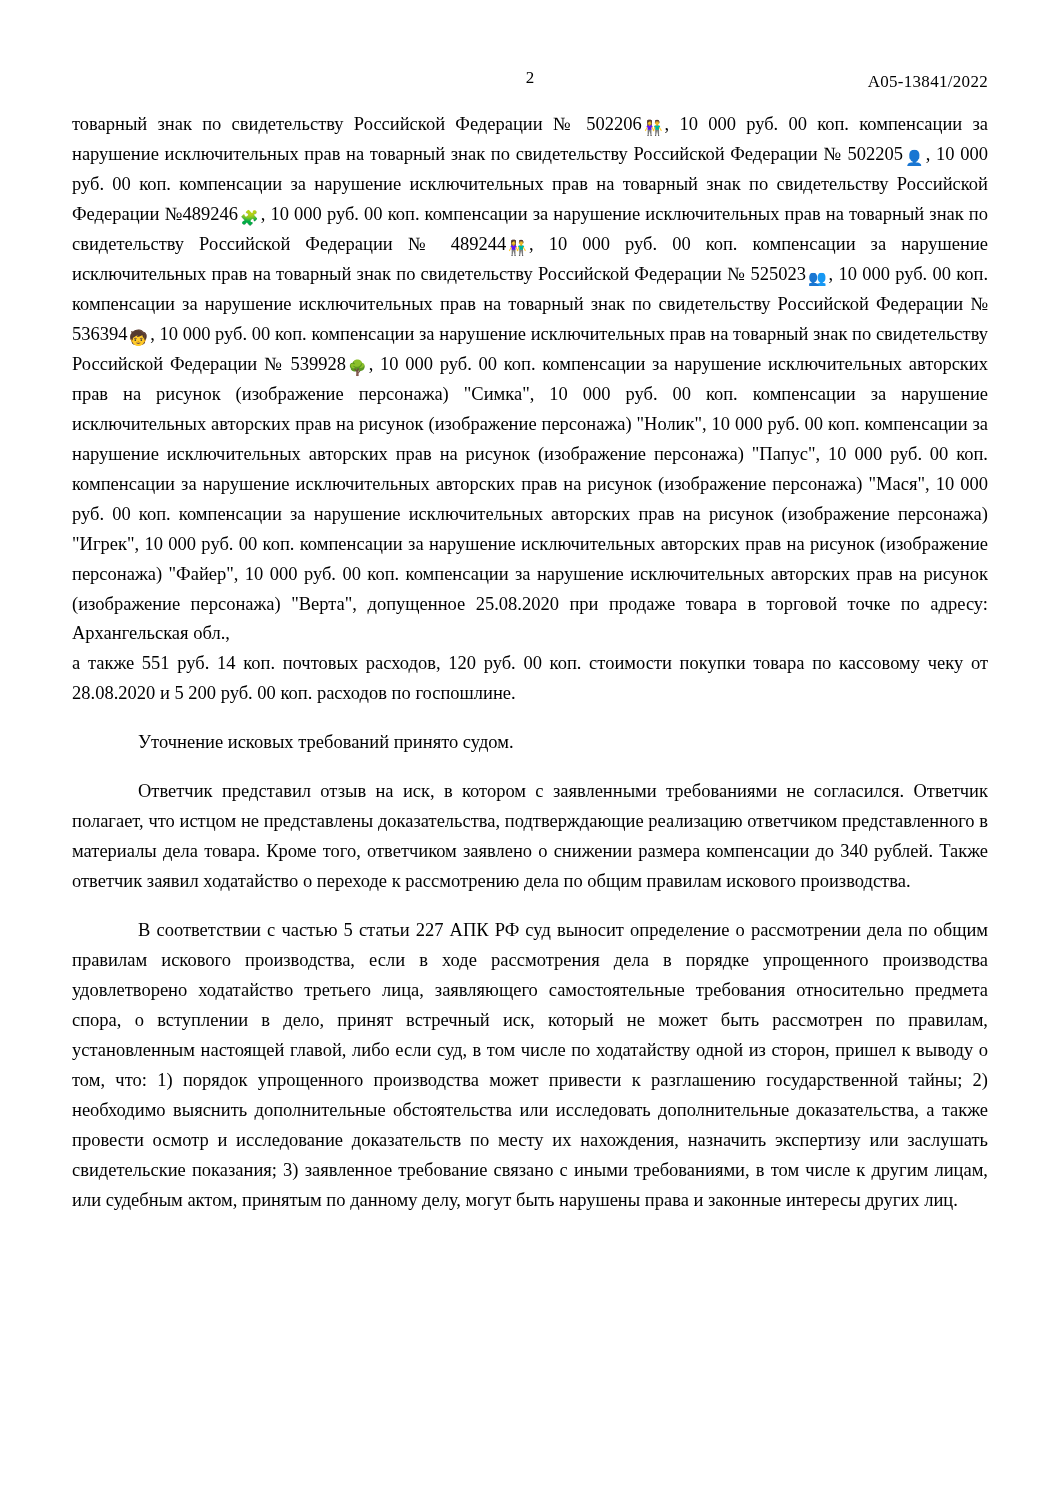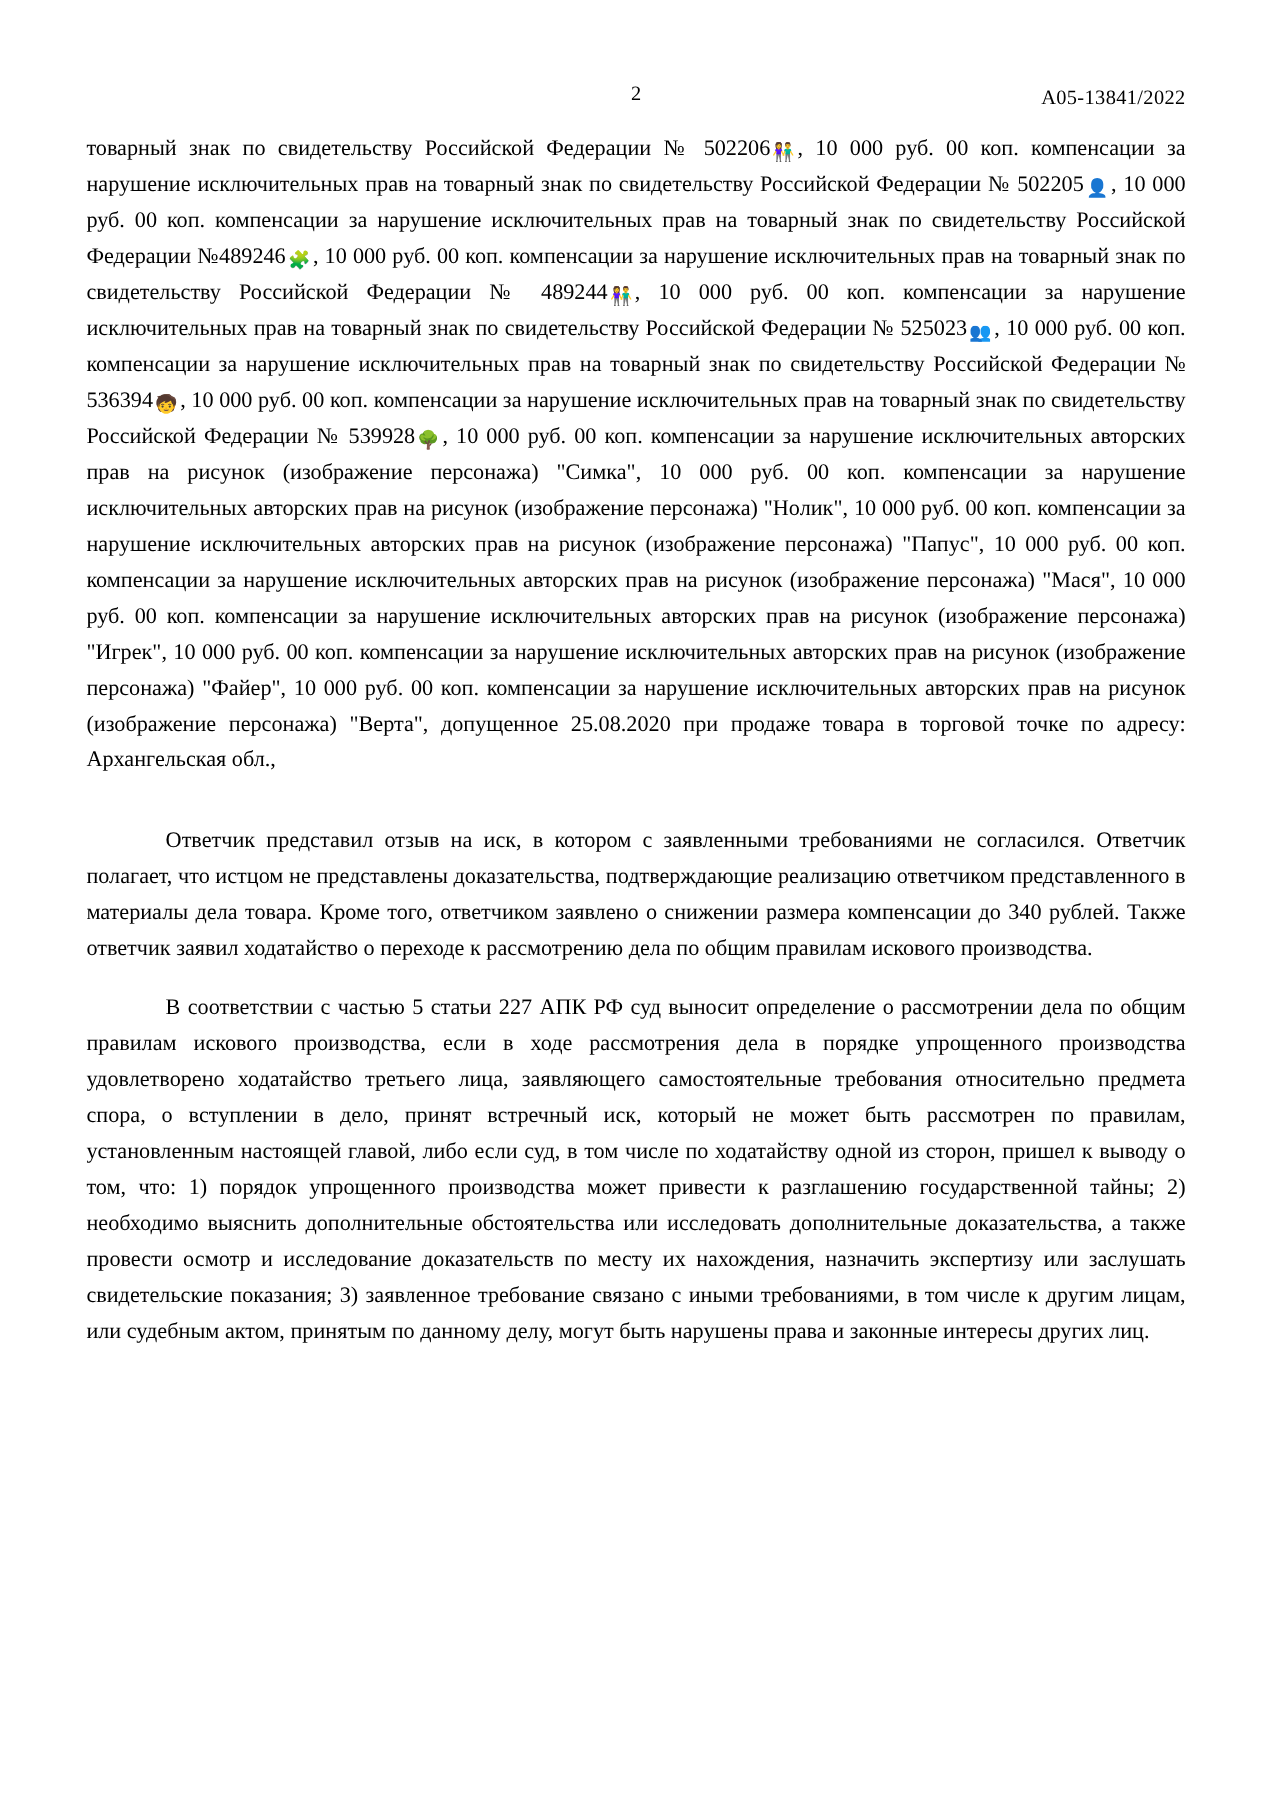--- a/index.html
+++ b/index.html
@@ -85,23 +85,25 @@
 
   <div class="header">
     <span class="page-num">2</span>
     <span class="case-num">А05-13841/2022</span>
   </div>
 
   <div class="content">
 
     <p class="just"><span>товарный знак по свидетельству Российской Федерации № 502206</span><span class="tm tm-a">👫</span><span>, 10 000 руб. 00 коп. компенсации за нарушение исключительных прав на товарный знак по свидетельству Российской Федерации  № 502205</span><span class="tm tm-b">👤</span><span>, 10 000 руб. 00 коп. компенсации за нарушение исключительных прав на товарный знак по свидетельству Российской Федерации №489246</span><span class="tm tm-c">🧩</span><span>, 10 000 руб. 00 коп. компенсации за нарушение исключительных прав на товарный знак по свидетельству Российской Федерации № 489244</span><span class="tm tm-d">👫</span><span>, 10 000 руб. 00 коп. компенсации за нарушение исключительных прав на товарный знак по свидетельству Российской Федерации № 525023</span><span class="tm tm-e">👥</span><span>,  10 000 руб. 00 коп. компенсации за нарушение исключительных прав на товарный знак по свидетельству Российской Федерации №  536394</span><span class="tm tm-f">🧒</span><span>,  10  000  руб.  00  коп.  компенсации  за  нарушение исключительных прав на товарный знак по свидетельству Российской Федерации № 539928</span><span class="tm tm-g">🌳</span><span>, 10 000 руб. 00 коп. компенсации за нарушение исключительных авторских прав на рисунок (изображение персонажа) "Симка",  10 000 руб. 00 коп. компенсации за нарушение исключительных авторских прав на рисунок (изображение персонажа) "Нолик", 10 000 руб. 00 коп. компенсации за нарушение исключительных авторских прав на рисунок (изображение персонажа) "Папус",  10 000 руб. 00 коп. компенсации за нарушение исключительных авторских прав на рисунок (изображение персонажа) "Мася", 10 000 руб. 00 коп. компенсации за нарушение исключительных авторских прав на рисунок (изображение персонажа) "Игрек",  10 000 руб. 00 коп. компенсации за нарушение исключительных авторских прав на рисунок (изображение персонажа) "Файер", 10 000 руб. 00 коп. компенсации за нарушение исключительных авторских прав на рисунок (изображение персонажа) "Верта", допущенное 25.08.2020 при продаже товара в торговой точке по адресу: Архангельская обл.,</span><span class="tail-gap"></span></p>
 
+    <p class="just">а также 551 руб. 14 коп. почтовых расходов, 120 руб. 00 коп. стоимости покупки товара по кассовому чеку от 28.08.2020 и 5 200 руб. 00 коп. расходов по госпошлине.</p>
 
     <div class="blockgap"></div>
 
+    <p class="just indent">Уточнение исковых требований принято судом.</p>
 
     <div class="blockgap"></div>
 
     <p class="just indent">Ответчик представил отзыв на иск, в котором с заявленными требованиями не  согласился.  Ответчик  полагает,  что  истцом  не  представлены  доказательства, подтверждающие реализацию ответчиком представленного в материалы дела товара. Кроме того, ответчиком заявлено о снижении размера компенсации до 340 рублей. Также ответчик заявил ходатайство о переходе к рассмотрению дела по общим правилам искового производства.</p>
 
     <div class="blockgap"></div>
 
     <p class="just indent">В  соответствии  с  частью  5  статьи  227  АПК  РФ  суд  выносит  определение  о рассмотрении  дела  по  общим  правилам  искового  производства,  если  в  ходе рассмотрения дела в порядке упрощенного производства удовлетворено ходатайство третьего лица, заявляющего самостоятельные требования относительно предмета спора, о  вступлении  в  дело,  принят  встречный  иск,  который  не  может  быть  рассмотрен  по правилам,  установленным  настоящей  главой,  либо  если  суд,  в  том  числе  по ходатайству одной  из  сторон,  пришел  к  выводу  о  том,  что:  1)  порядок  упрощенного  производства может  привести  к  разглашению  государственной  тайны;  2)  необходимо  выяснить дополнительные  обстоятельства  или  исследовать  дополнительные  доказательства,  а также  провести  осмотр  и  исследование  доказательств  по  месту  их  нахождения, назначить  экспертизу  или  заслушать  свидетельские  показания;  3)  заявленное требование связано  с  иными  требованиями,  в  том  числе  к  другим  лицам,  или  судебным  актом, принятым  по  данному  делу,  могут  быть  нарушены  права  и  законные  интересы  других лиц.</p>
 
   </div>

